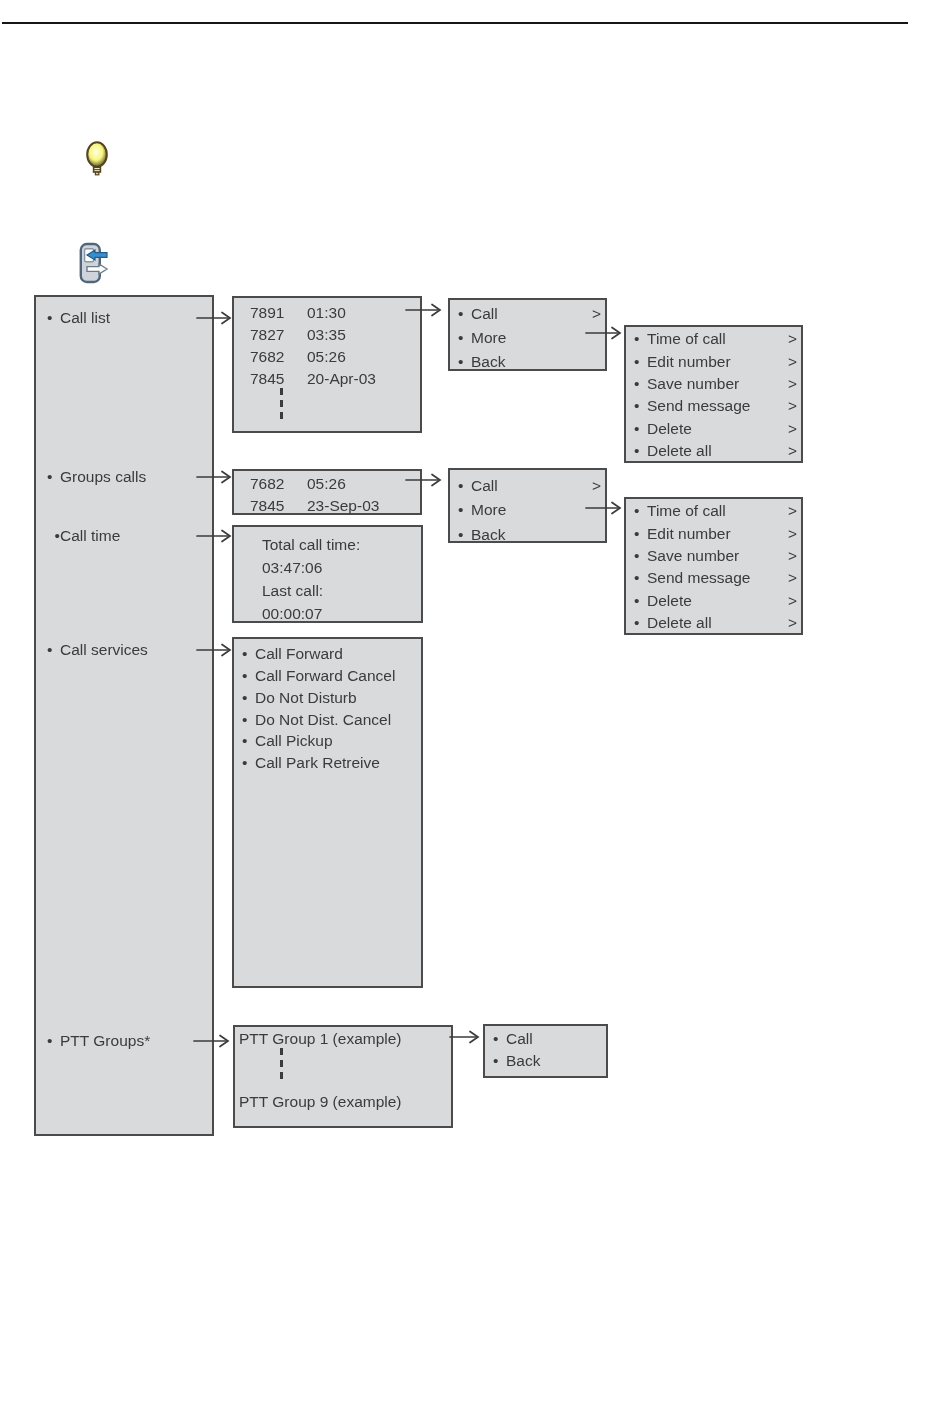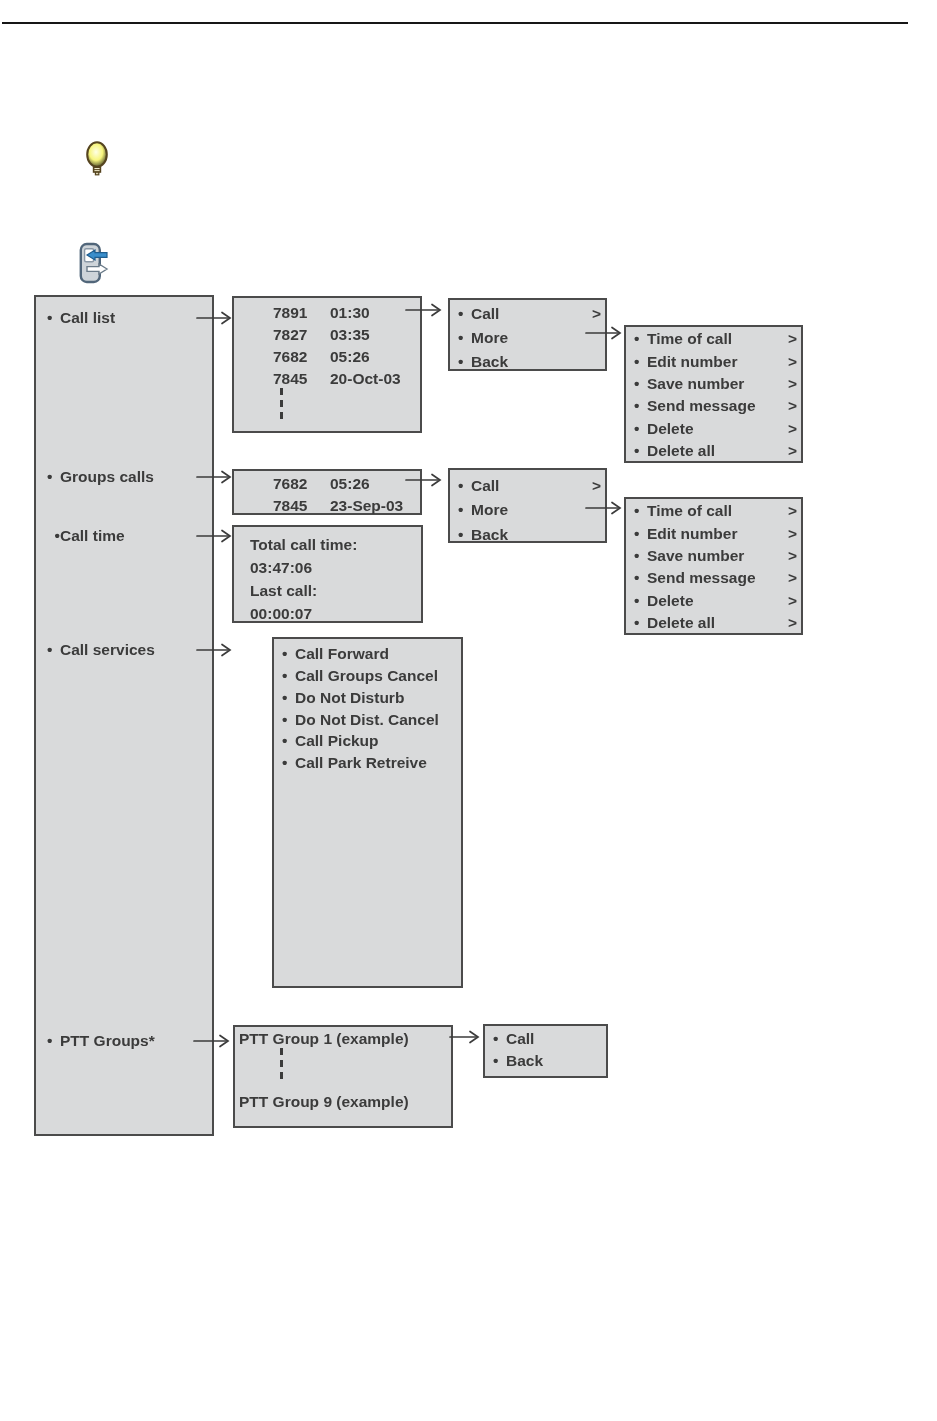--- a/index.html
+++ b/index.html
@@ -2,21 +2,20 @@
 <html style="--page-bg: #ffffff; --rule-color: #161616; --box-fill: #d9dadb; --box-border: #4b4b4b; --text-color: #3b3b3b; --arrow-color: #3b3b3b; --bulb-yellow: #f0ec45; --bulb-outline: #55441f; --key-body: #ced4d9; --key-outline: #51667a; --key-blue: #3a8ecb;"><head>
 <meta charset="utf-8">
 <style>
   html, body { margin:0; padding:0; background:#ffffff; }
   .page {
     position:relative; width:937px; height:1421px;
     background: var(--page-bg, #ffffff);
     font-family: "Liberation Sans", sans-serif;
     color: var(--text-color, #3b3b3b);
     overflow:hidden;
-    font-weight:bold;
   }
   .rule {
     position:absolute; left:2px; top:22px; width:906px; height:2px;
     background: var(--rule-color, #161616);
   }
   .icon { position:absolute; }
   .box {
     position:absolute; box-sizing:border-box;
     background: var(--box-fill, #d9dadb);
     border: 2px solid var(--box-border, #4b4b4b);
@@ -26,24 +25,24 @@
   .root-item { position:absolute; left:11px; display:flex; align-items:center; height:20px; white-space:nowrap; }
   .root-item::before { content:"\2022"; width:13px; flex:none; }
   
   .opt-box { padding-top: var(--pt, 2px); }
   .opt { display:flex; align-items:center; height: var(--lh, 22px); padding:0 4px 0 8px; white-space:nowrap; }
   .opt::before { content:"\2022"; width:13px; flex:none; }
   .opt-suffix { margin-left:auto; }
   
   .screen-box { padding-top: var(--pt, 4px); }
   .crow { display:flex; align-items:center; height:22px; padding-left:16px; white-space:nowrap; }
-  .crow .c1 { width:57px;margin-left:23px; }
+  .crow .c1 { width:57px; }
   
   .text-box { padding-top: var(--pt, 6px); }
-  .text-box .line { display:flex; align-items:center; height:23px; padding-left:16px; white-space:nowrap;text-align:right; }
+  .text-box .line { display:flex; align-items:center; height:23px; padding-left:28px; white-space:nowrap;text-align:right; }
   
   .ptt-row { position:absolute; left:4px; height:20px; display:flex; align-items:center; white-space:nowrap; }
   
   .vdots {
     position:absolute; width:3px;
     background: repeating-linear-gradient(to bottom, currentColor 0 7px, transparent 7px 12px);
   }
   
   .overlay { position:absolute; left:0; top:0; pointer-events:none; }
   .arrow line, .arrow polyline {
@@ -105,21 +104,21 @@
     <div class="crow">
       <span class="c1">7827</span>
       <span class="c2">03:35</span>
     </div>
     <div class="crow">
       <span class="c1">7682</span>
       <span class="c2">05:26</span>
     </div>
     <div class="crow">
       <span class="c1">7845</span>
-      <span class="c2">20-Oct-03</span>
+      <span class="c2">20-Apr-03</span>
     </div>
     <div class="vdots" style="left:46px; top:90px; height:32px;"></div>
   </div>
 
   <div class="box opt-box" style="left:448px; top:298px; width:159px; height:73px; --pt:2px; --lh:24px;">
     <div class="opt">
       <span>Call</span>
       <span class="opt-suffix">&gt;</span>
     </div>
     <div class="opt">
@@ -212,26 +211,26 @@
     </div>
   </div>
 
   <div class="box text-box" style="left:232px; top:525px; width:191px; height:98px; --pt:6px;">
     <div class="line">Total call time:</div>
     <div class="line">03:47:06</div>
     <div class="line">Last call:</div>
     <div class="line">00:00:07</div>
   </div>
 
-  <div class="box opt-box" style="left:232px; top:637px; width:191px; height:351px;margin-left:40px; --pt:4px; --lh:21.8px;">
+  <div class="box opt-box" style="left:232px; top:637px; width:191px; height:351px; --pt:4px; --lh:21.8px;">
     <div class="opt">
       <span>Call Forward</span>
     </div>
     <div class="opt">
-      <span>Call Groups Cancel</span>
+      <span>Call Forward Cancel</span>
     </div>
     <div class="opt">
       <span>Do Not Disturb</span>
     </div>
     <div class="opt">
       <span>Do Not Dist. Cancel</span>
     </div>
     <div class="opt">
       <span>Call Pickup</span>
     </div>

